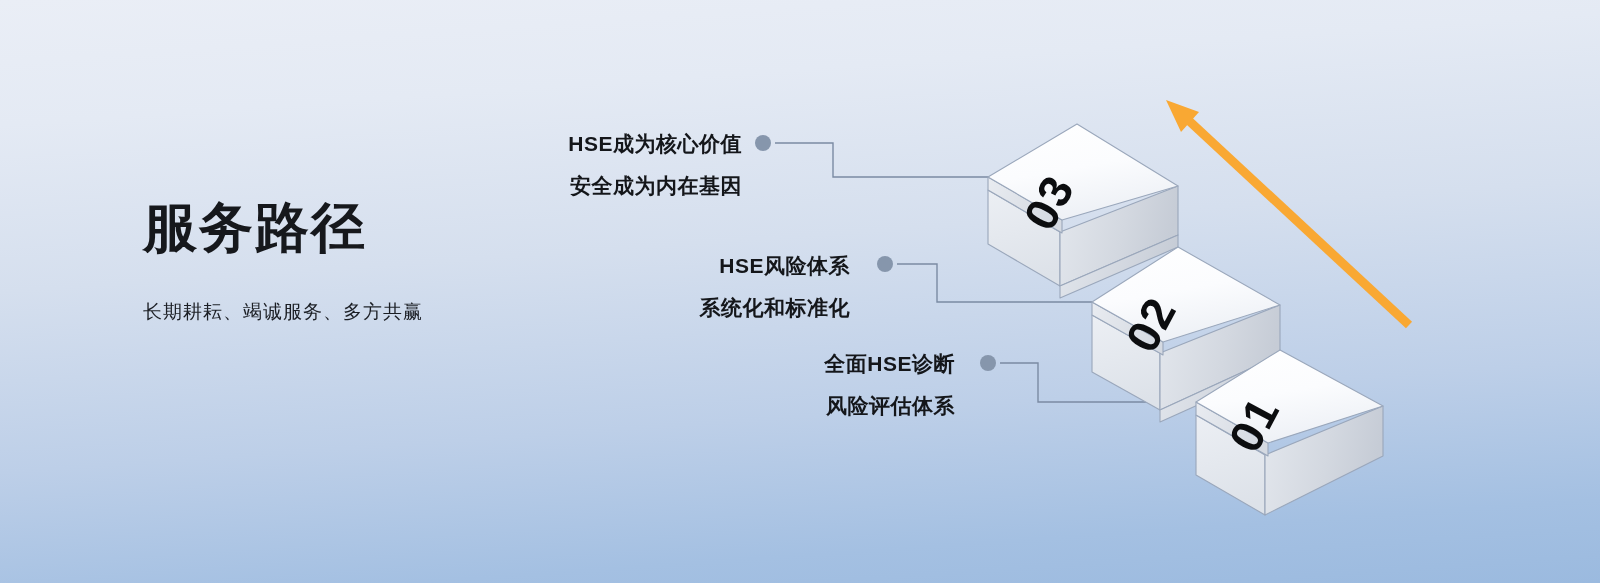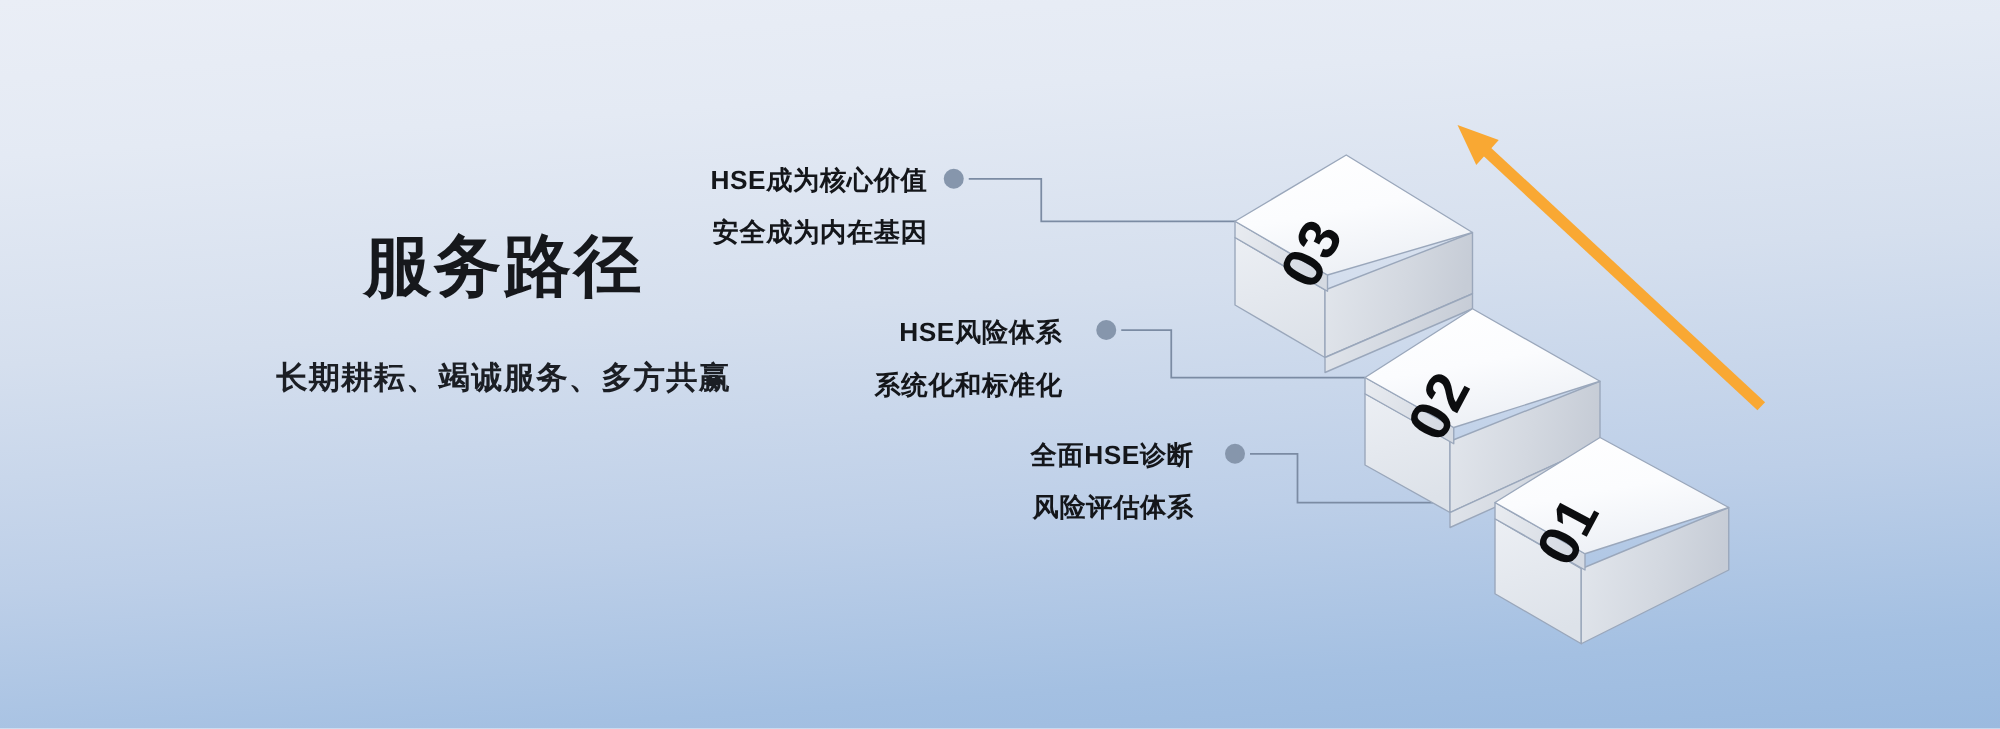--- a/index.html
+++ b/index.html
@@ -18,39 +18,38 @@
     width: 1600px;
     height: 583px;
     background: linear-gradient(176deg, #eaeef6 0%, #e4eaf4 18%, #d5dfee 42%, #bdcfe8 68%, #a4c0e2 88%, #9bbadf 100%);
     overflow: hidden;
   }
 
   
   .left-copy {
     position: absolute;
     left: 143px;
-    top: 182px;
+    top: 196px;
     width: 520px;
-    text-align: center;
   }
   .page-title {
     margin: 0;
     font-size: 54px;
     line-height: 1.15;
     font-weight: 700;
     letter-spacing: 2px;
     color: #16181c;
     white-space: nowrap;
   }
   .page-subtitle {
     margin: 0;
     padding-top: 42px;
-    font-size: 25px;
+    font-size: 19px;
     line-height: 1.3;
-    font-weight: 700;
+    font-weight: 400;
     letter-spacing: 1px;
     color: #1b1e24;
     white-space: nowrap;
   }
 
   
   #diagram {
     position: absolute;
     left: 0;
     top: 0;

